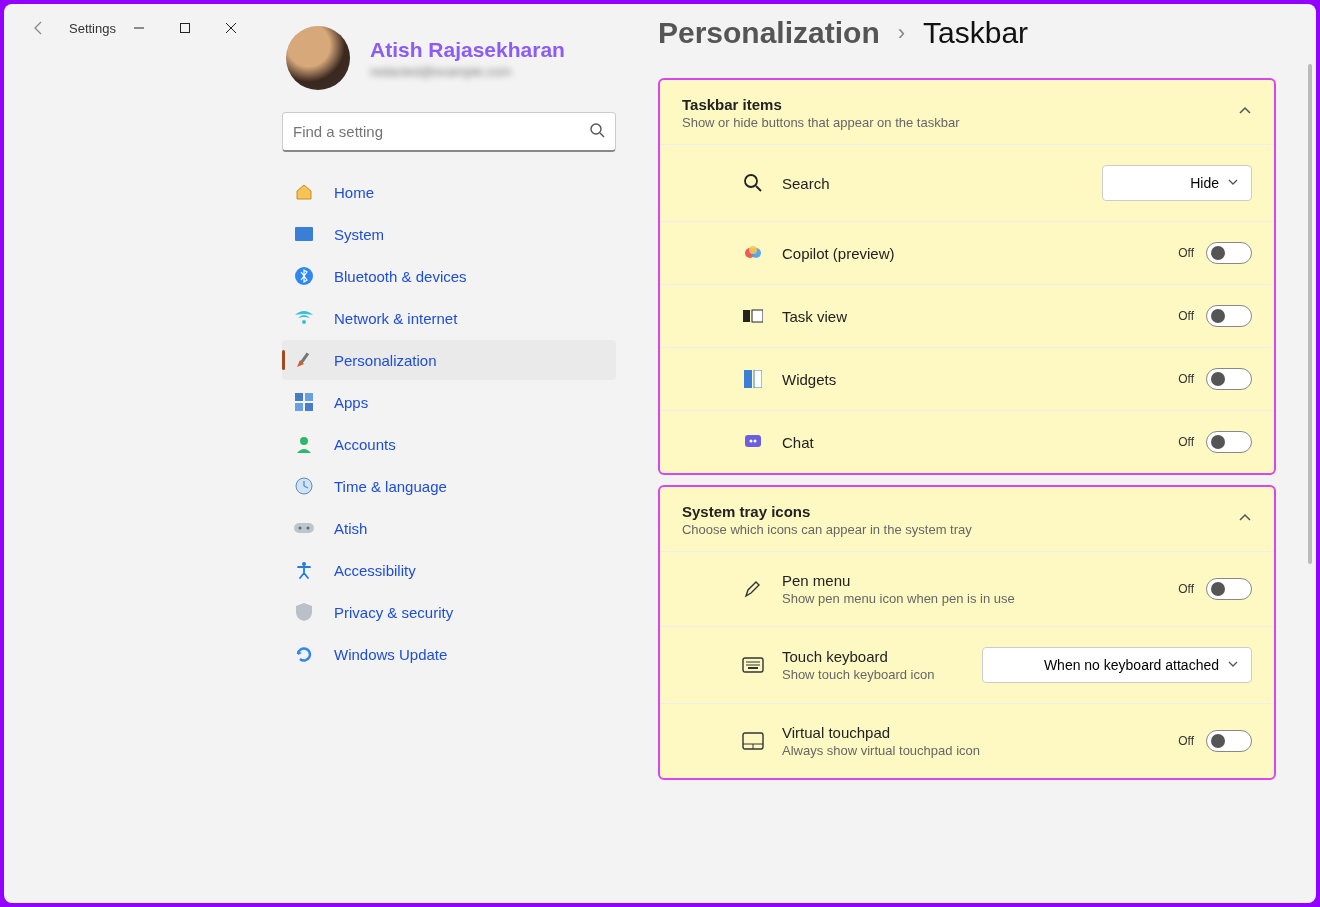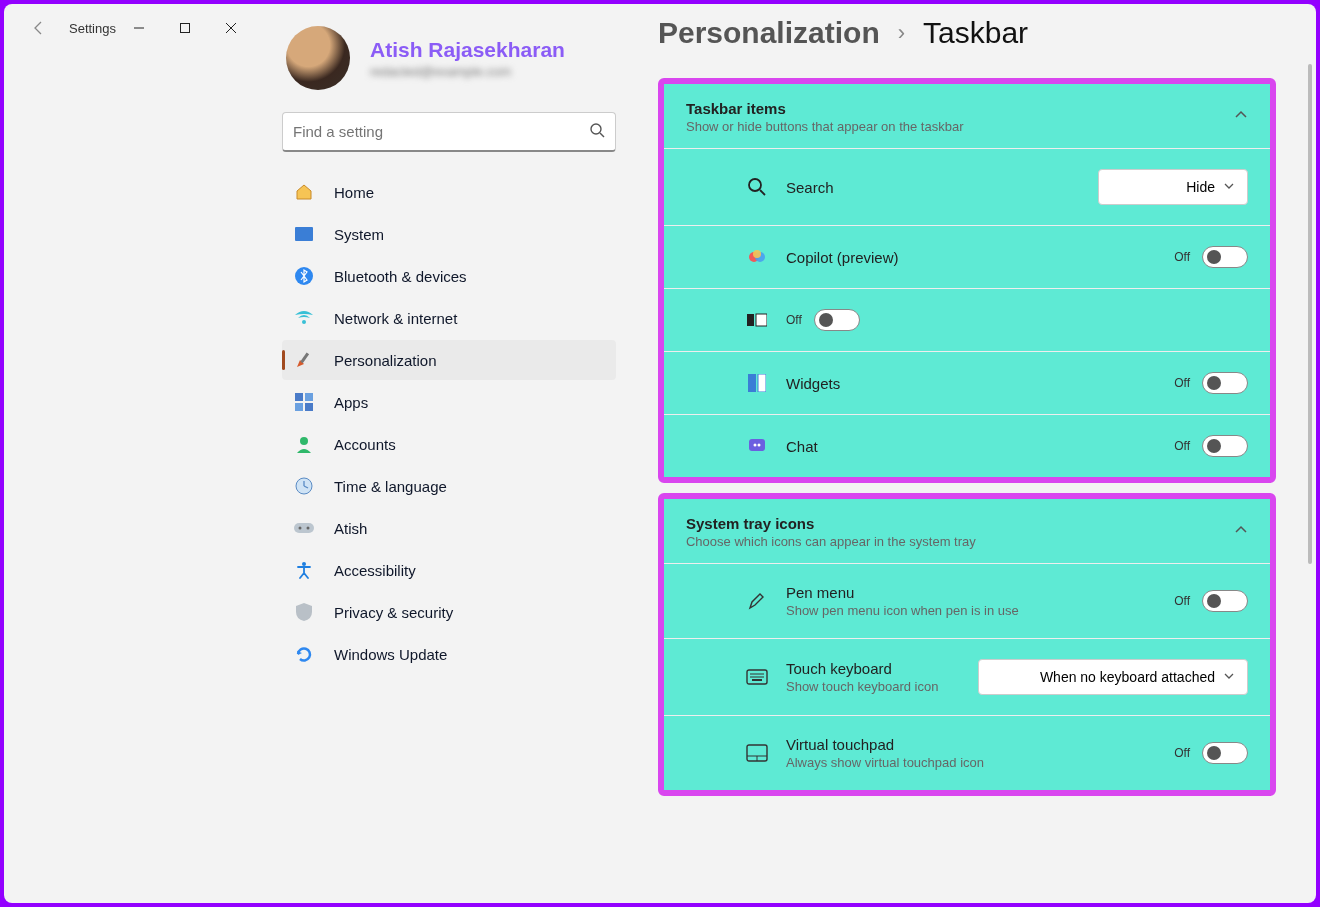--- a/index.html
+++ b/index.html
@@ -20,32 +20,32 @@
 .profile { display:flex; align-items:center; gap: 20px; padding: 8px 4px 16px 4px; }
 .avatar { width: 64px; height: 64px; border-radius: 50%; background: radial-gradient(circle at 35% 30%, #d6a87a 35%, #3a2820 60%, #3a2f27 100%), #c79a6e; flex-shrink:0; }
 .profile-name { font-size: 21px; font-weight: 600; color:#8b5cf6; }
 .profile-email { font-size: 13px; color: #777; filter: blur(3px); margin-top:2px; }
 
 .search-box { display:flex; align-items:center; background:#fff; border:1px solid #ccc; border-radius:4px; height:40px; padding:0 10px; margin-bottom: 14px; border-bottom: 2px solid #888; }
 .search-box input { flex:1; border:none; outline:none; font-size:15px; background:transparent; }
 .search-box .sicon { color:#555; }
 
 .nav { display:flex; flex-direction:column; gap:2px; }
-.nav-item { display:flex; align-items:center; gap: 20px; height: 40px; padding:0 12px; border-radius:4px; font-size:15px; color:#0f172a; cursor:pointer; position:relative; }
+.nav-item { display:flex; align-items:center; gap: 20px; height: 40px; padding:0 12px; border-radius:4px; font-size:15px; color:#1d4ed8; cursor:pointer; position:relative; }
 .nav-item.active { background:#eaeaea; }
 .nav-item.active::before { content:""; position:absolute; left:0; top:10px; bottom:10px; width:3px; background:#a14a1e; border-radius:3px; }
 .nav-icon { width:20px; height:20px; display:flex; align-items:center; justify-content:center; }
 
 .main { flex:1; padding: 12px 40px 0 24px; overflow-y:auto; }
 .breadcrumb { display:flex; align-items:center; gap: 18px; margin-bottom: 28px; }
 .breadcrumb .bc { font-size: 30px; font-weight:600; color:#555; cursor:pointer; }
 .breadcrumb .sep { font-size: 22px; color:#888; }
 .breadcrumb .cur { font-size: 30px; font-weight:400; color:#111; }
 
-.card { background:#5eead4; border:6px solid #d946ef; border-radius:6px; margin-bottom:10px; }
+.card { background:#fef9c3; border:2px solid #d946ef; border-radius:6px; margin-bottom:10px; }
 .card-header { display:flex; justify-content:space-between; align-items:center; padding: 16px 22px 14px 22px; cursor:pointer; }
 .card-header .titles .t { font-size:15px; font-weight:600; color:#222; }
 .card-header .titles .s { font-size:13px; color:#666; margin-top:2px; }
 .chevron { color:#555; }
 
 .row { display:flex; align-items:center; padding: 20px 22px; border-top:1px solid #eee; gap: 18px; }
 .row-indent { padding-left: 82px; }
 .row-icon { width:22px; height:22px; display:flex; align-items:center; justify-content:center; }
 .row-texts { flex:1; }
 .row-texts .rt { font-size:15px; color:#222; }
@@ -291,20 +291,23 @@
           </div>
         </div>
 
         <div class="row row-indent">
           <span class="row-icon">
               <svg width="20" height="16" viewBox="0 0 20 16">
                 <rect x="0" y="2" width="7" height="12" fill="#222"></rect>
                 <rect x="9" y="2" width="11" height="12" fill="#fff" stroke="#222"></rect>
               </svg>
             </span>
+          <div class="row-texts">
+              <div class="rt">Task view</div>
+            </div>
           <div class="row-ctrl">
             <span class="state-label">Off</span>
             <div class="toggle">
                 <div class="knob"></div>
               </div>
           </div>
         </div>
 
         <div class="row row-indent">
           <span class="row-icon">

